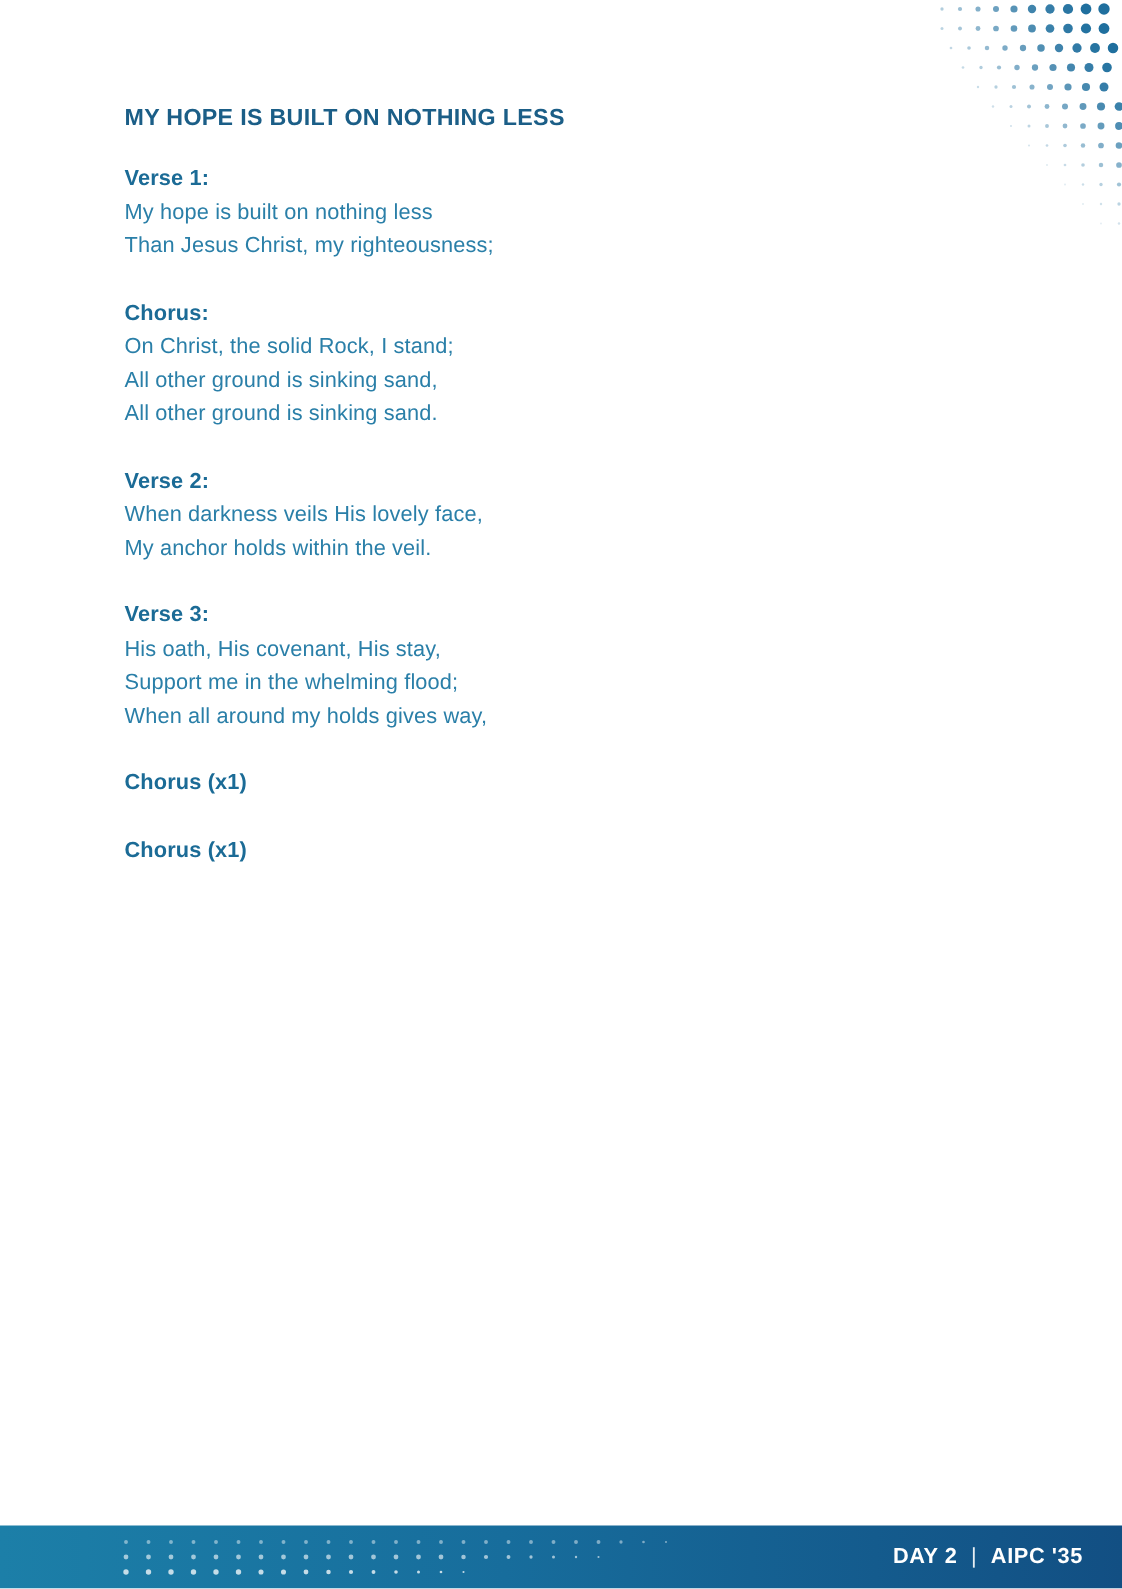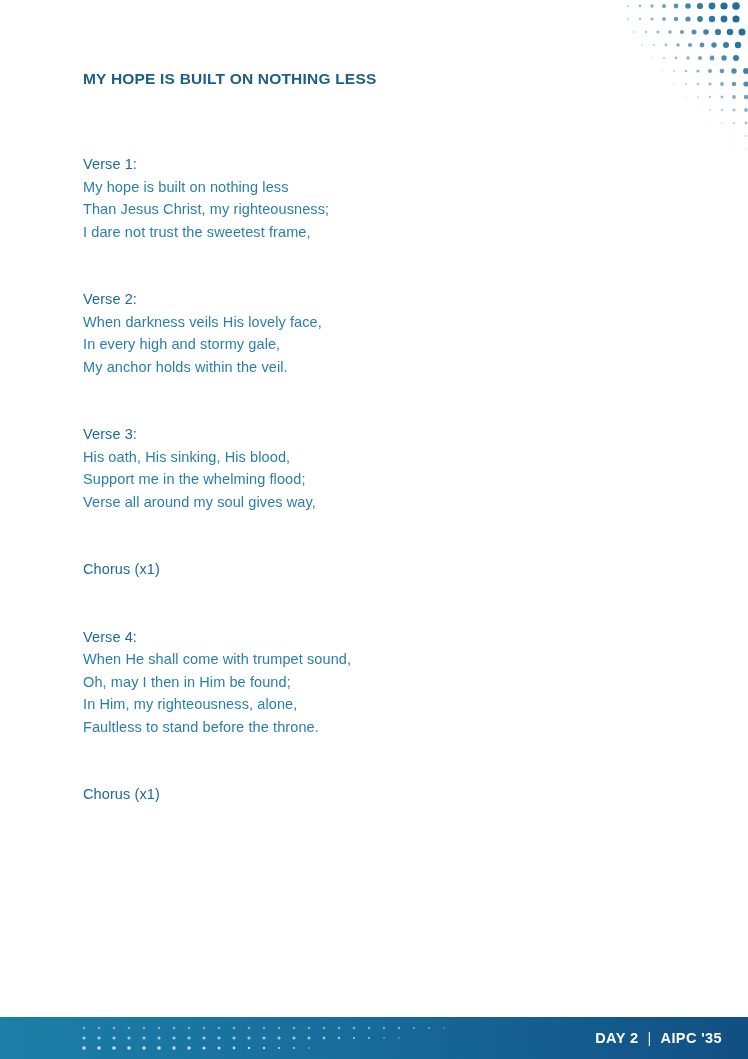--- a/index.html
+++ b/index.html
@@ -50,25 +50,24 @@
     top: 108px;
     width: 560px;
   }
   .block {
     margin-bottom: 22px;
   }
   .block:last-child { margin-bottom: 0; }
 
   .heading {
     font-size: 14.5px;
-    font-weight: normal;
+    font-weight: bold;
     color: #1b6b96;
     line-height: 22.5px;
     letter-spacing: 0.1px;
-    margin-top: 45px;
   }
   .line {
     font-size: 14.5px;
     color: #2a7fa8;
     line-height: 22.5px;
     letter-spacing: 0.1px;
   }
 
   
   .footer {
@@ -223,43 +222,40 @@
     </g>
   </svg>
 
   <div class="title">MY HOPE IS BUILT ON NOTHING LESS</div>
 
   <div class="body" id="lyrics-body">
       <div class="block">
         <div class="heading">Verse 1:</div>
         <div class="line">My hope is built on nothing less</div>
         <div class="line">Than Jesus Christ, my righteousness;</div>
-        <div class="line">I dare not trust the sweetest frame,</div>
+      </div>
+      <div class="block">
+        <div class="heading">Chorus:</div>
+        <div class="line">On Christ, the solid Rock, I stand;</div>
+        <div class="line">All other ground is sinking sand,</div>
+        <div class="line">All other ground is sinking sand.</div>
       </div>
       <div class="block">
         <div class="heading">Verse 2:</div>
         <div class="line">When darkness veils His lovely face,</div>
-        <div class="line">In every high and stormy gale,</div>
         <div class="line">My anchor holds within the veil.</div>
       </div>
       <div class="block">
         <div class="heading">Verse 3:</div>
-        <div class="line">His oath, His sinking, His blood,</div>
+        <div class="line">His oath, His covenant, His stay,</div>
         <div class="line">Support me in the whelming flood;</div>
-        <div class="line">Verse all around my soul gives way,</div>
+        <div class="line">When all around my holds gives way,</div>
       </div>
       <div class="block">
         <div class="heading">Chorus (x1)</div>
-      </div>
-      <div class="block">
-        <div class="heading">Verse 4:</div>
-        <div class="line">When He shall come with trumpet sound,</div>
-        <div class="line">Oh, may I then in Him be found;</div>
-        <div class="line">In Him, my righteousness, alone,</div>
-        <div class="line">Faultless to stand before the throne.</div>
       </div>
       <div class="block">
         <div class="heading">Chorus (x1)</div>
       </div>
     </div>
 
   <div class="footer">
     <svg class="footer-dots" viewBox="0 0 390 28" xmlns="http://www.w3.org/2000/svg">
       <g fill="#ffffff">
         <g opacity="0.45">

